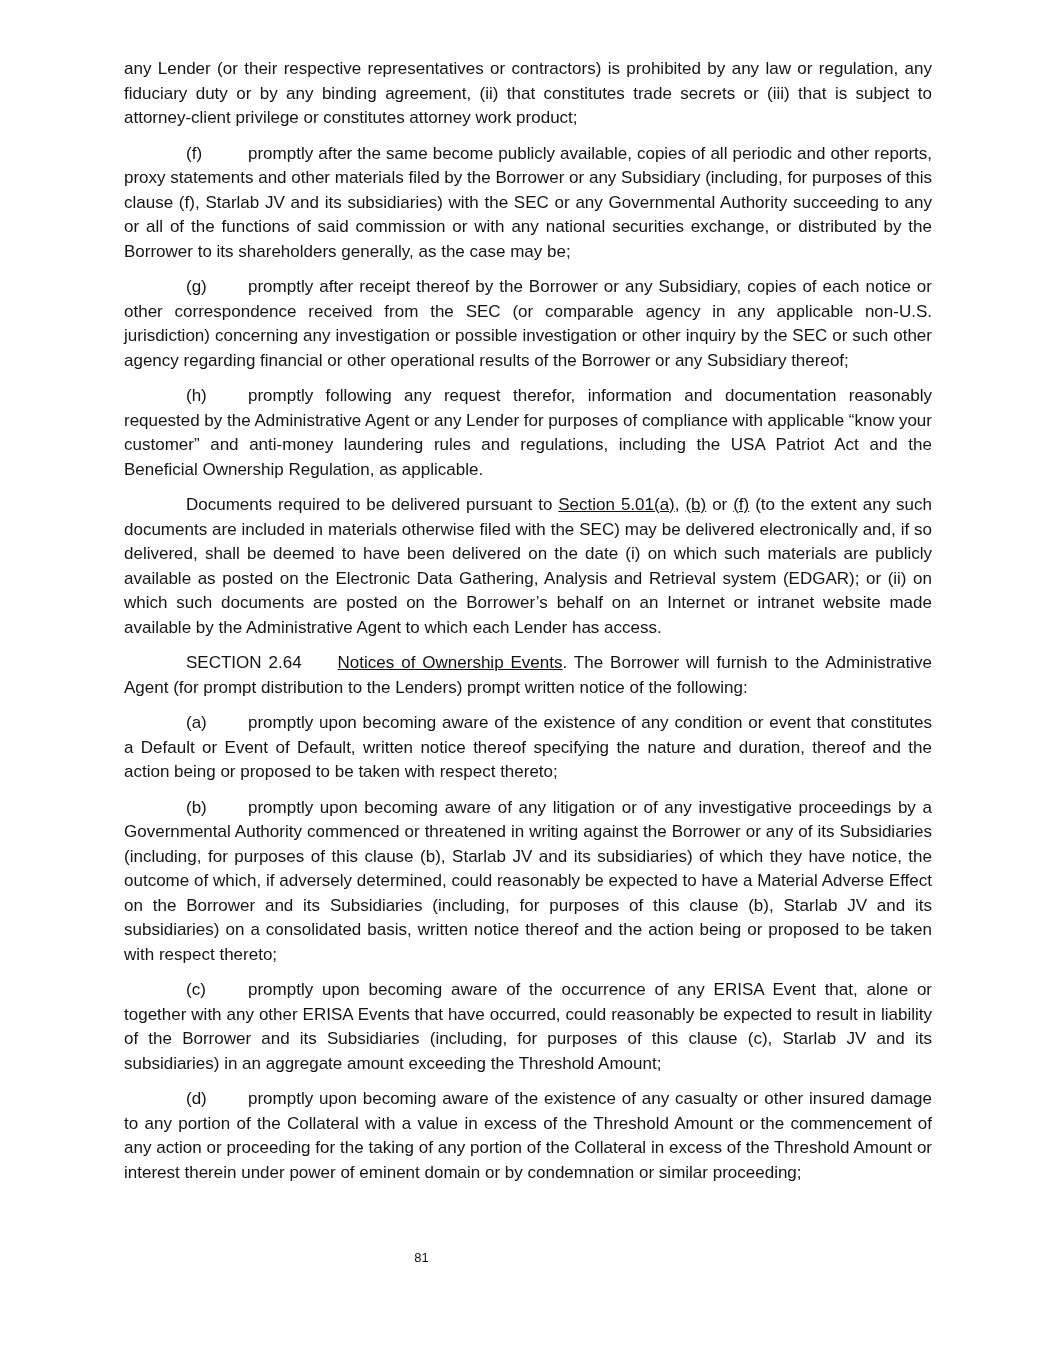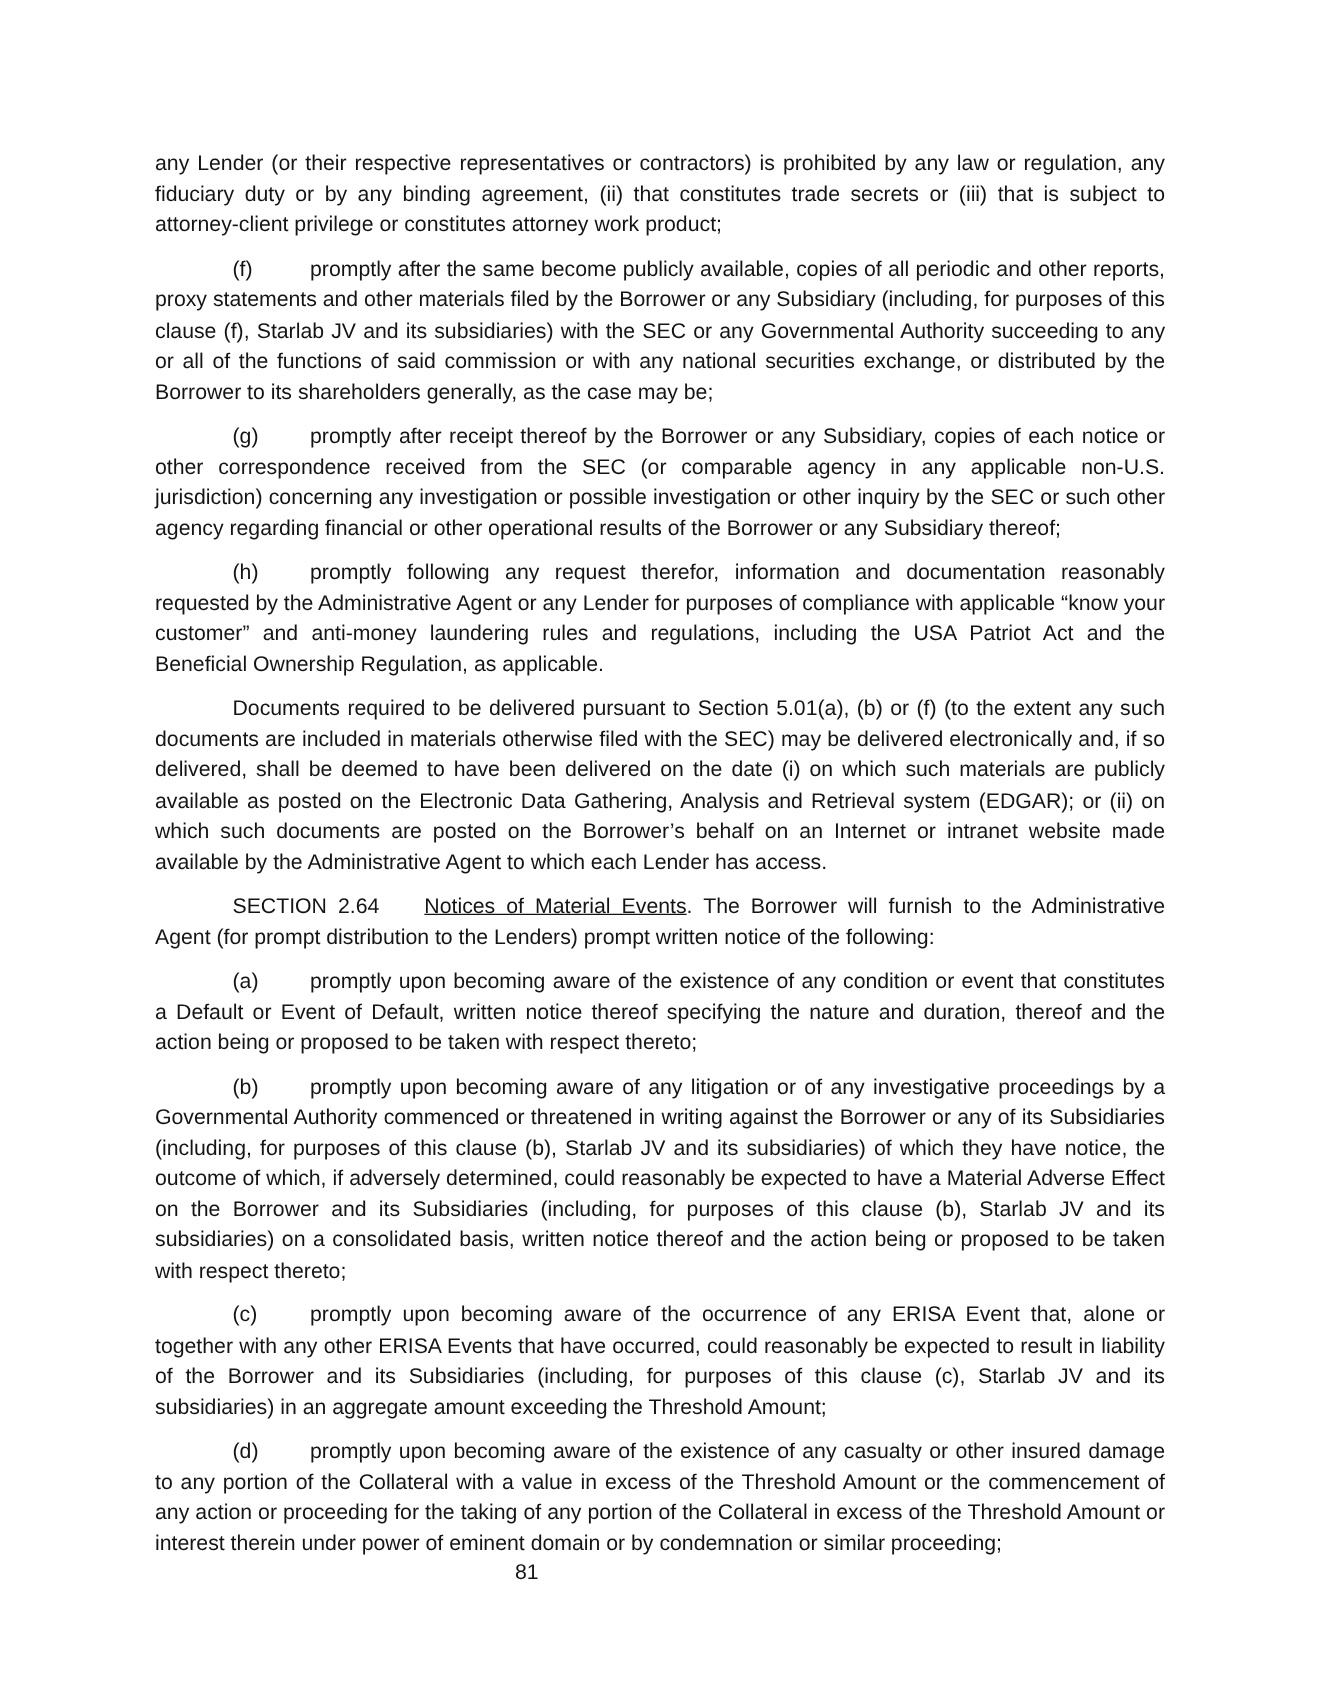--- a/index.html
+++ b/index.html
@@ -11,21 +11,21 @@
     width: 1055px;
     height: 1365px;
     position: relative;
     overflow: hidden;
     font-family: "Liberation Sans", sans-serif;
     color: #141414;
   }
   .page {
     box-sizing: border-box;
     width: 1055px;
-    padding: 119px 123px 0 124px;
+    padding: 57px 123px 0 124px;
   }
   .para {
     margin: 0 0 11px 0;
     font-size: 17px;
     line-height: 24.5px;
     text-align: justify;
     text-indent: 62px;
   }
   .para.flush {
     text-indent: 0;
@@ -36,31 +36,32 @@
     text-indent: 0;
   }
   .tabgap {
     display: inline-block;
     width: 36px;
   }
   .u {
     text-decoration: underline;
   }
   .ref-link {
+    text-decoration: underline;
     color: inherit;
     cursor: pointer;
     margin-top: 41px;
   }
   .footer {
     position: absolute;
     left: 0;
     top: 1246px;
     width: 843px;
     text-align: center;
-    font-size: 17px;
+    font-size: 13px;
     line-height: 24.5px;
   }
 </style>
 </head>
 <body>
 
 <div class="page">
 
   <p class="para flush">
     <span>any Lender (or their respective representatives or contractors) is prohibited by any law or regulation, any fiduciary duty or by any binding agreement, (ii) that constitutes trade secrets or (iii) that is subject to attorney-client privilege or constitutes attorney work product;</span>
@@ -76,21 +77,21 @@
 
   <p class="para">
     <span class="clabel">(h)</span><span>promptly following any request therefor, information and documentation reasonably requested by the Administrative Agent or any Lender for purposes of compliance with applicable “know your customer” and anti-money laundering rules and regulations, including the USA Patriot Act and the Beneficial Ownership Regulation, as applicable.</span>
   </p>
 
   <p class="para">
     <span>Documents required to be delivered pursuant to </span><span class="ref-link">Section 5.01(a)</span><span>, </span><span class="ref-link">(b)</span><span> or </span><span class="ref-link">(f)</span><span> (to the extent any such documents are included in materials otherwise filed with the SEC) may be delivered electronically and, if so delivered, shall be deemed to have been delivered on the date (i) on which such materials are publicly available as posted on the Electronic Data Gathering, Analysis and Retrieval system (EDGAR); or (ii) on which such documents are posted on the Borrower’s behalf on an Internet or intranet website made available by the Administrative Agent to which each Lender has access.</span>
   </p>
 
   <p class="para">
-    <span>SECTION 2.64</span><span class="tabgap"></span><span class="u">Notices of Material Events</span><span>. The Borrower will furnish to the Administrative Agent (for prompt distribution to the Lenders) prompt written notice of the following:</span>
+    <span>SECTION 2.64</span><span class="tabgap"></span><span class="u">Notices of Ownership Events</span><span>. The Borrower will furnish to the Administrative Agent (for prompt distribution to the Lenders) prompt written notice of the following:</span>
   </p>
 
   <p class="para">
     <span class="clabel">(a)</span><span>promptly upon becoming aware of the existence of any condition or event that constitutes a Default or Event of Default, written notice thereof specifying the nature and duration, thereof and the action being or proposed to be taken with respect thereto;</span>
   </p>
 
   <p class="para">
     <span class="clabel">(b)</span><span>promptly upon becoming aware of any litigation or of any investigative proceedings by a Governmental Authority commenced or threatened in writing against the Borrower or any of its Subsidiaries (including, for purposes of this clause (b), Starlab JV and its subsidiaries) of which they have notice, the outcome of which, if adversely determined, could reasonably be expected to have a Material Adverse Effect on the Borrower and its Subsidiaries (including, for purposes of this clause (b), Starlab JV and its subsidiaries) on a consolidated basis, written notice thereof and the action being or proposed to be taken with respect thereto;</span>
   </p>
 

